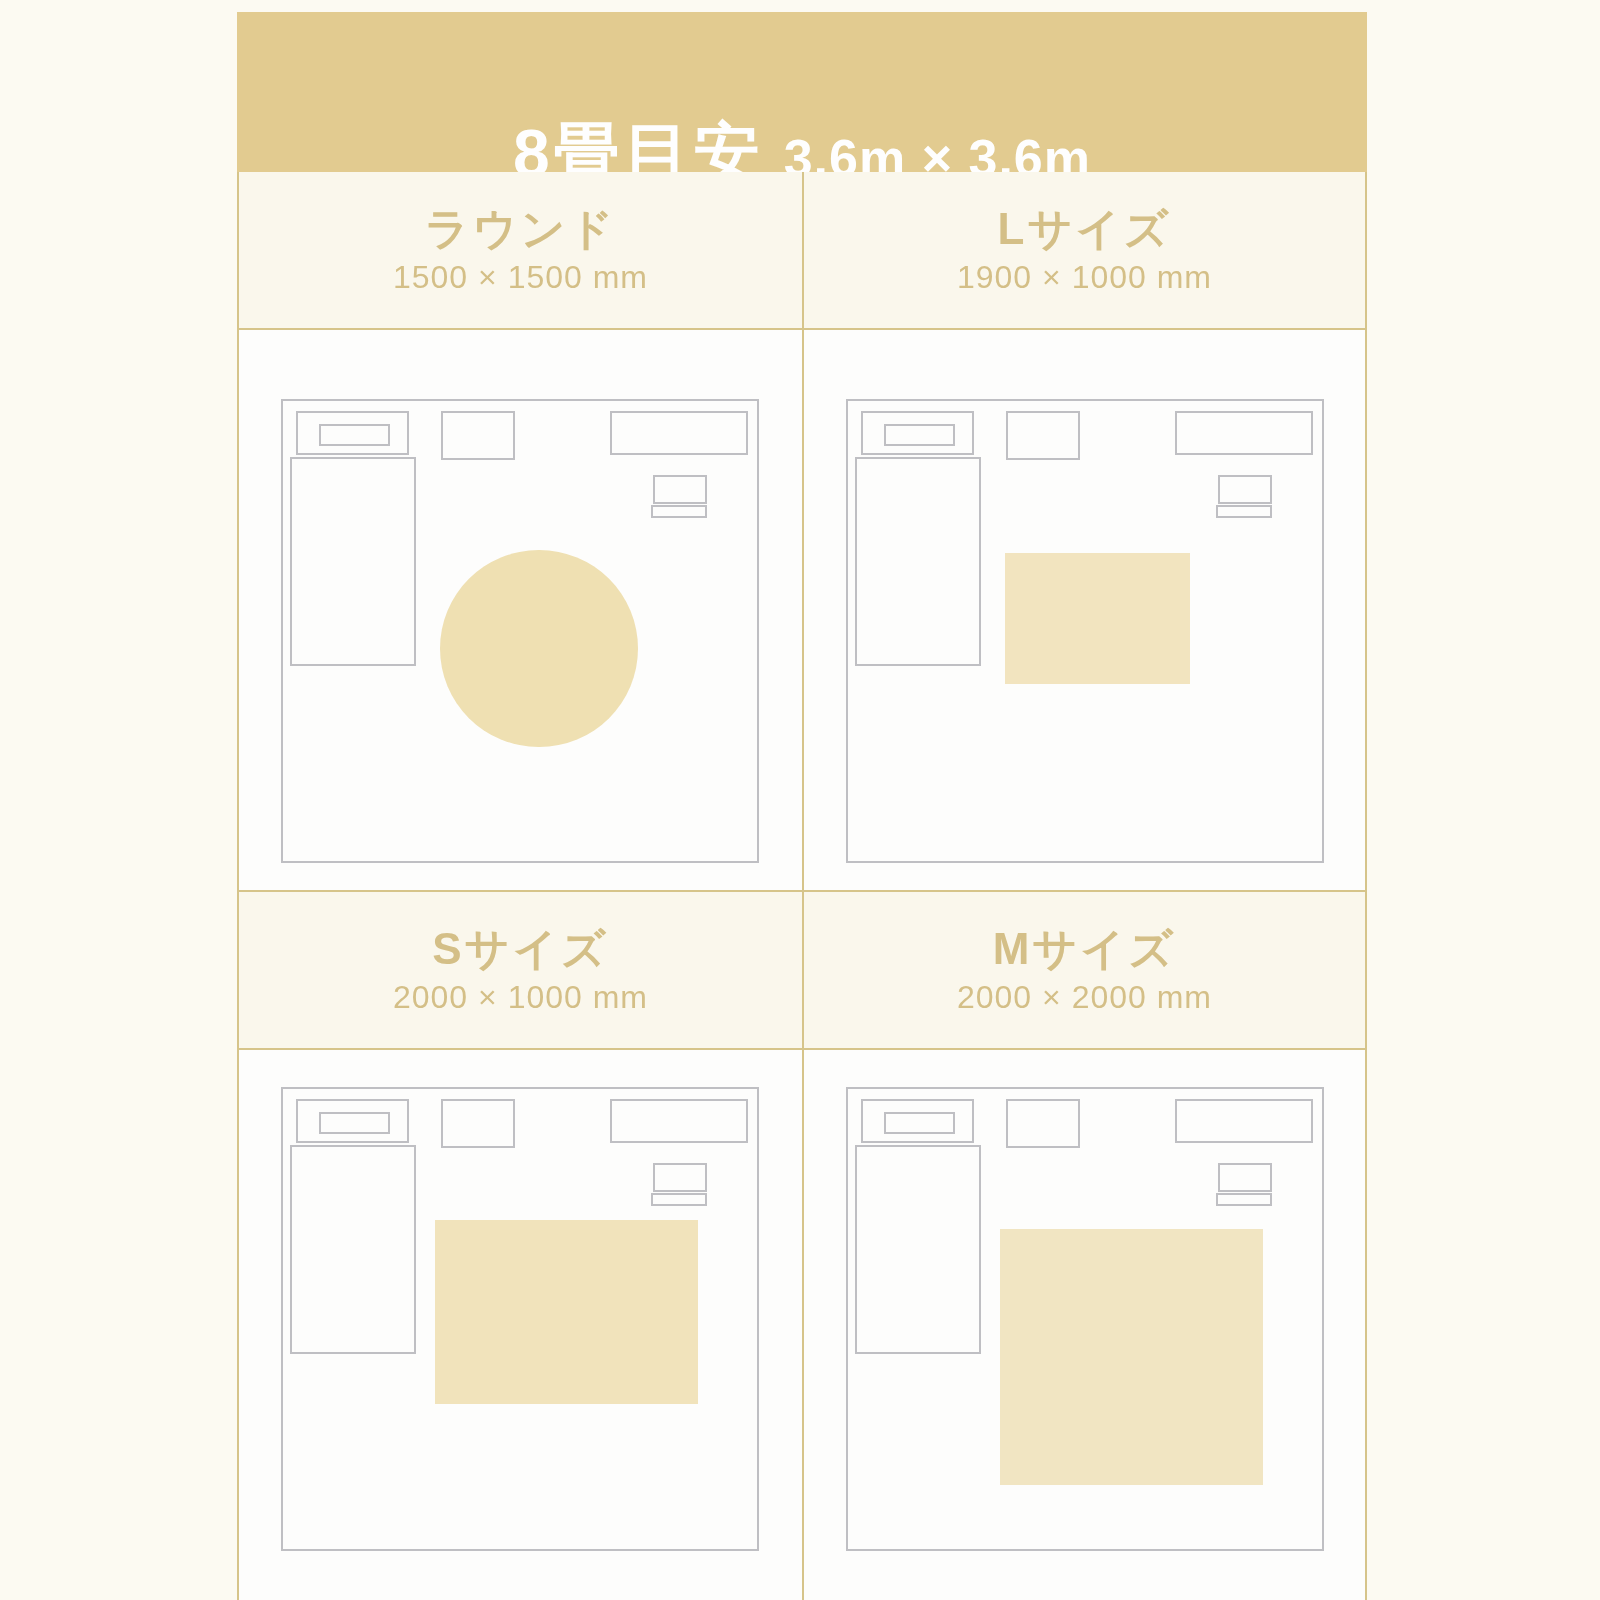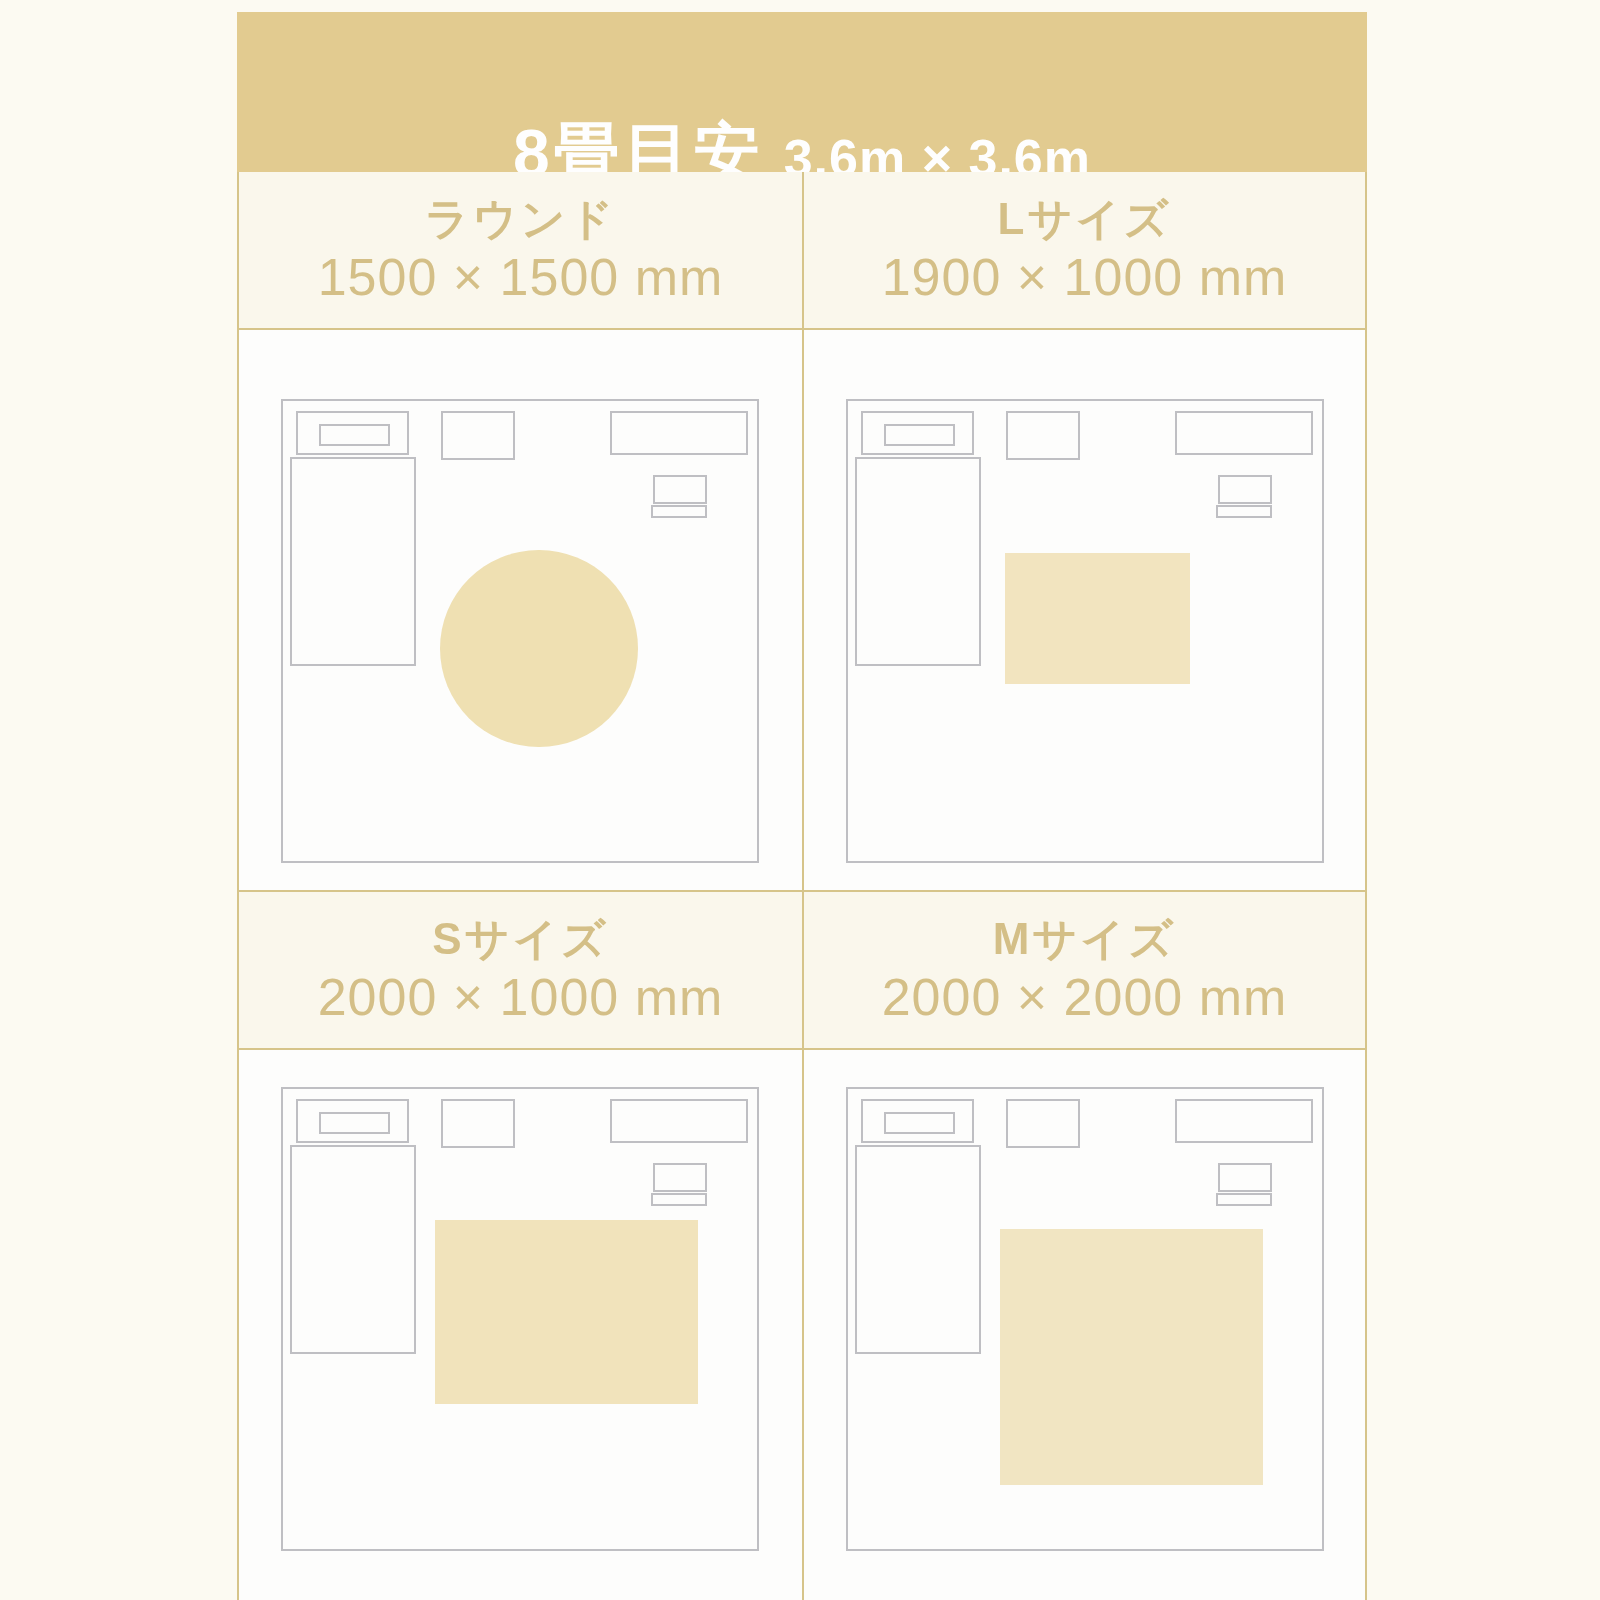--- a/index.html
+++ b/index.html
@@ -61,21 +61,21 @@
     border-bottom:2px solid var(--grid-border);
     background:var(--panel-header-background);
     display:flex;flex-direction:column;align-items:center;justify-content:center;
     gap:10px;
   }
   .panel-title{
     font-size:44px;font-weight:bold;color:var(--accent-text);
     letter-spacing:3px;line-height:1;
   }
   .panel-dims{
-    font-size:52px;font-weight:500;color:var(--accent-text);
+    font-size:32px;font-weight:500;color:var(--accent-text);
     letter-spacing:1px;line-height:1;
   }
   .panel-diagram{
     flex:1 1 auto;position:relative;background:var(--diagram-background);
   }
   
   .room{
     position:absolute;left:42px;top:37px;width:478px;height:464px;
     border:2px solid var(--furniture-outline);
     box-sizing:border-box;

